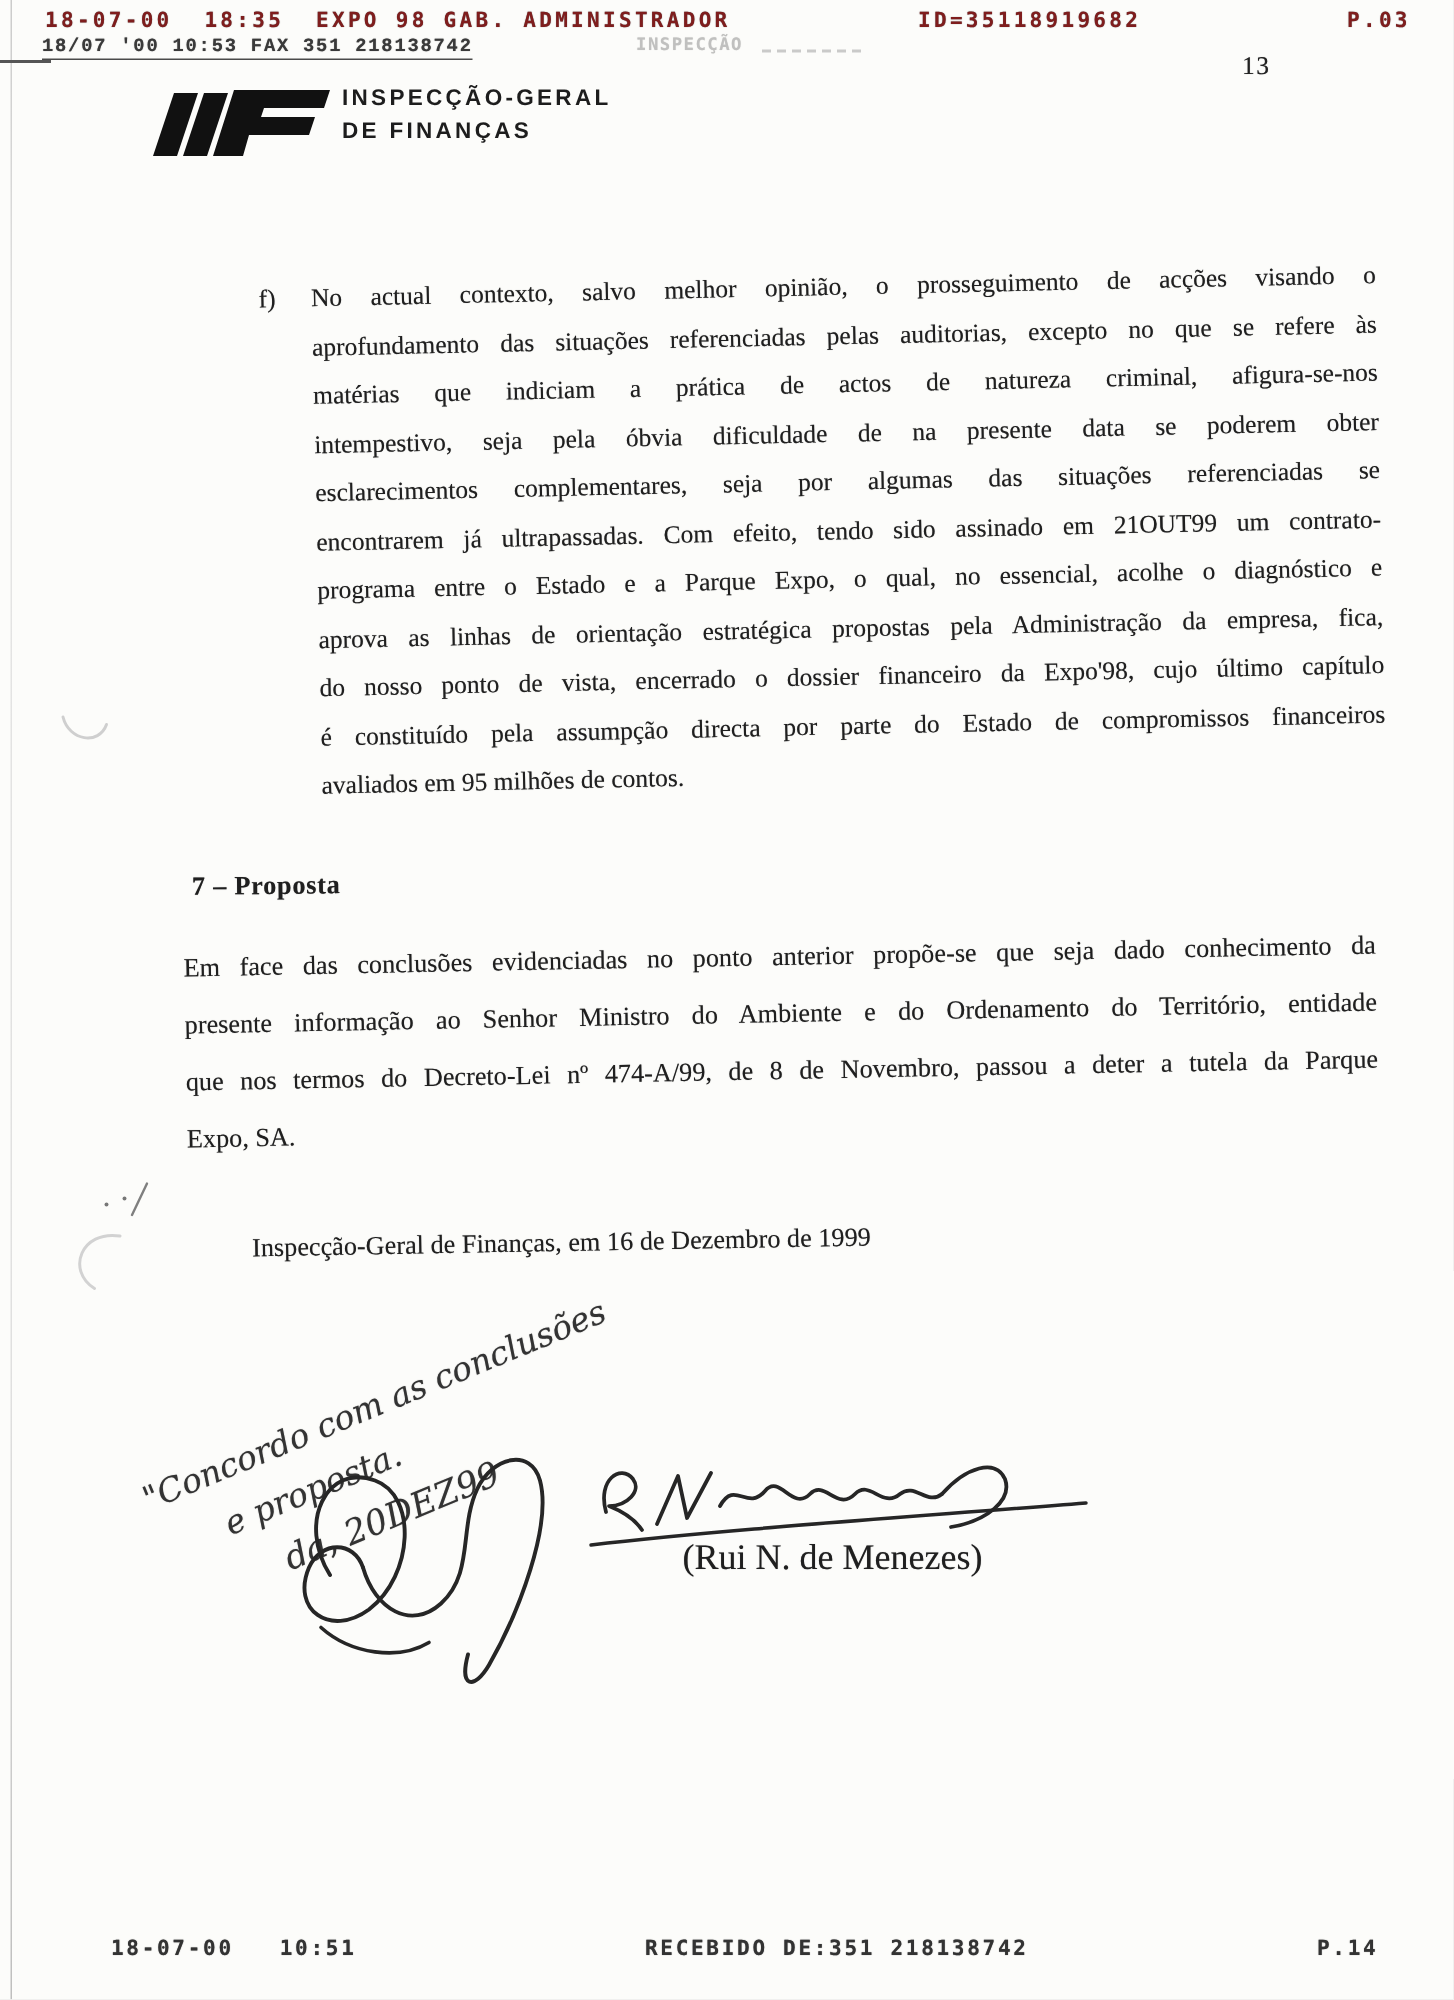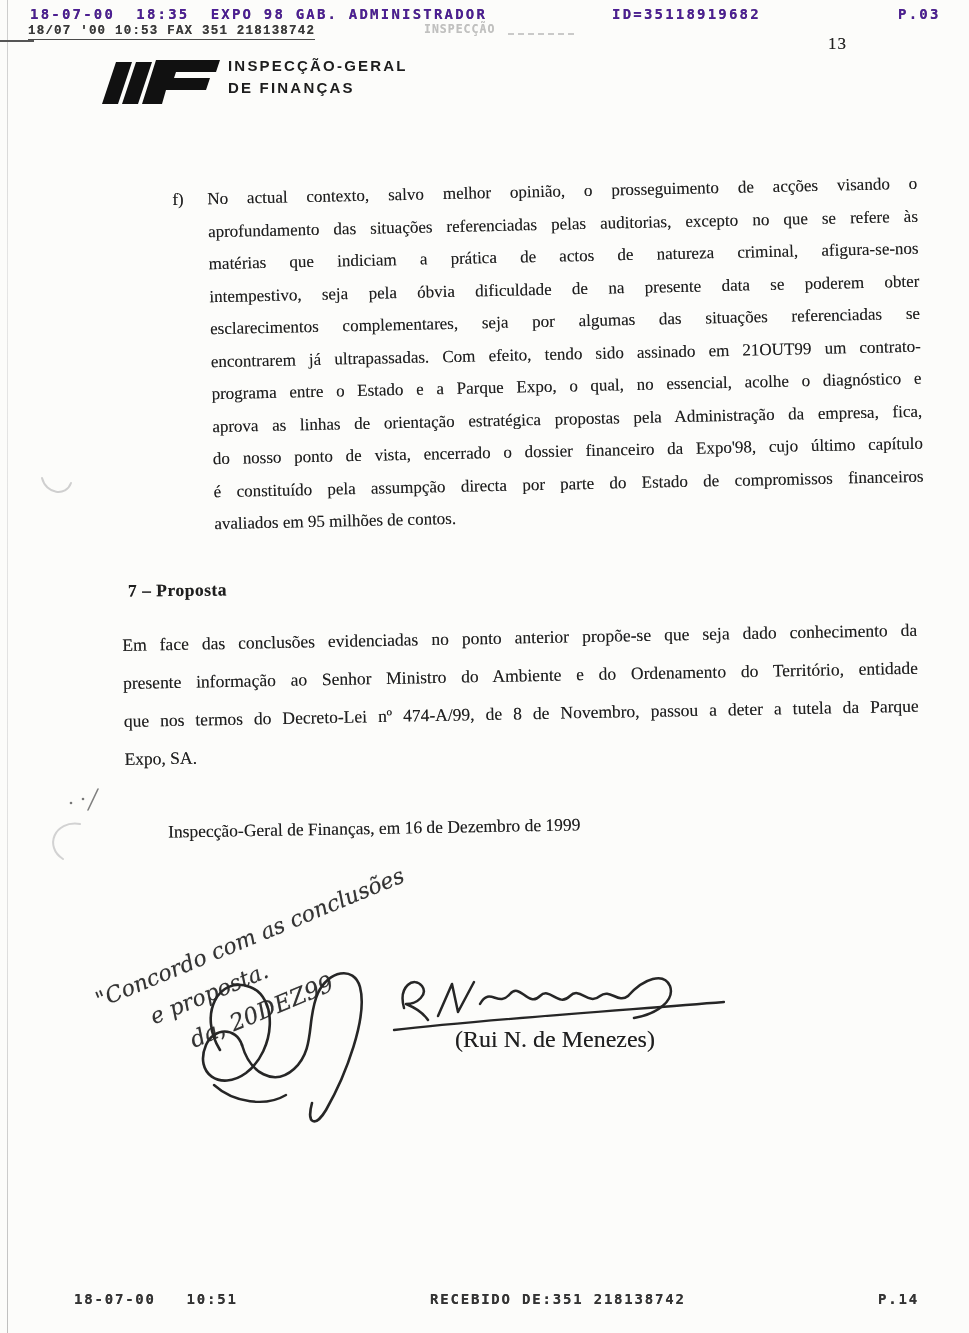--- a/index.html
+++ b/index.html
@@ -21,21 +21,21 @@
     position: absolute; left: 7px; top: 0; width: 1px; height: 100%;
     background: linear-gradient(#bbb, #ddd 20%, #d6d6d6 70%, #aaa);
     opacity: .75;
   }
 
   
   .fax {
     position: absolute;
     font-family: "DejaVu Sans Mono", monospace;
     font-weight: bold;
-    color: #4c1d95;
+    color: #7f1d1d;
     white-space: pre;
     text-shadow: 0 0 .6px rgba(40,40,40,.7);
   }
   .fax-l1 { top: 6px; font-size: 14px; letter-spacing: 2.2px; }
   .fax-l2 { top: 22px; font-size: 12.5px; letter-spacing: 1.2px; color: #3a3a3a; }
   .fax-foot { top: 1252px; font-size: 14px; letter-spacing: 1.8px; color: #333; margin-top: 39px; }
   .u-line { border-bottom: 1.5px solid #4a4a4a; padding-bottom: 1px; font-family: Liberation Mono, monospace; }
   .pre-dash { position: absolute; left: 0; top: 40px; width: 34px; height: 2px; background: #555; }
   .faded-txt { opacity: .30; letter-spacing: 1px; font-size: 11.5px; }
   .faded-dash { position: absolute; left: 508px; top: 33px; width: 66px; border-bottom: 2px dashed #999; opacity: .5; }

